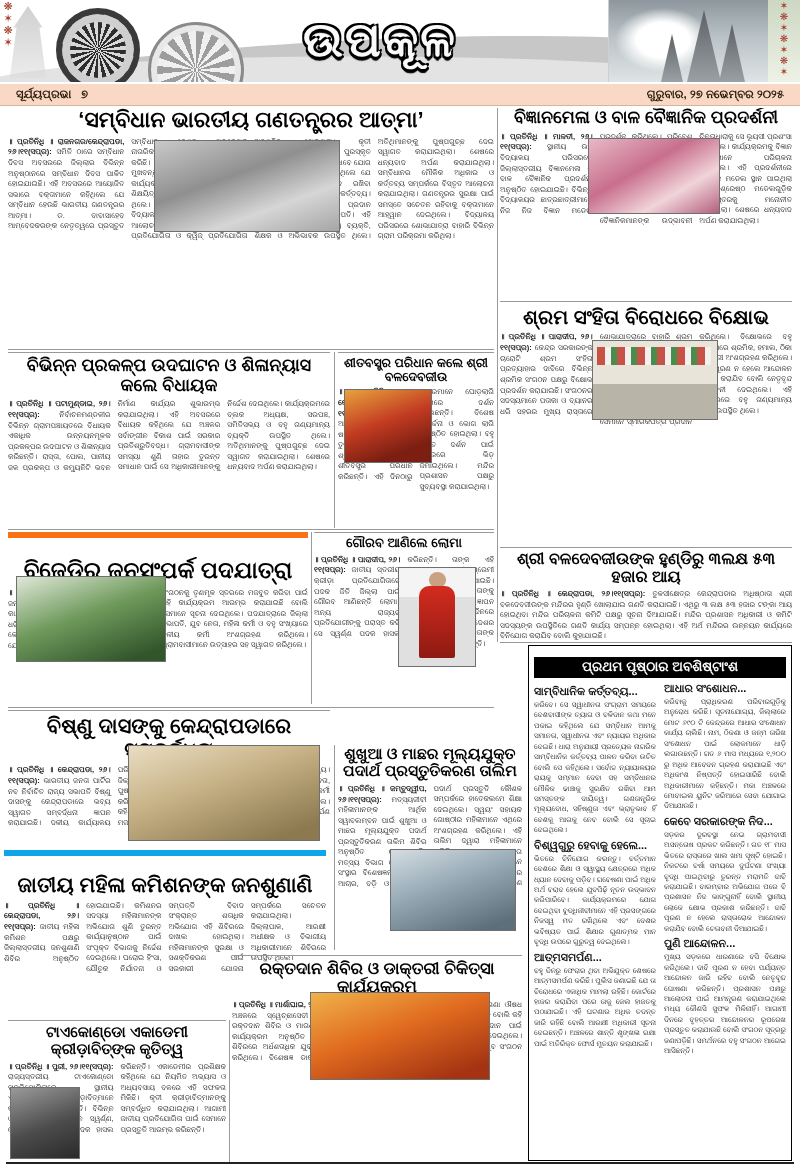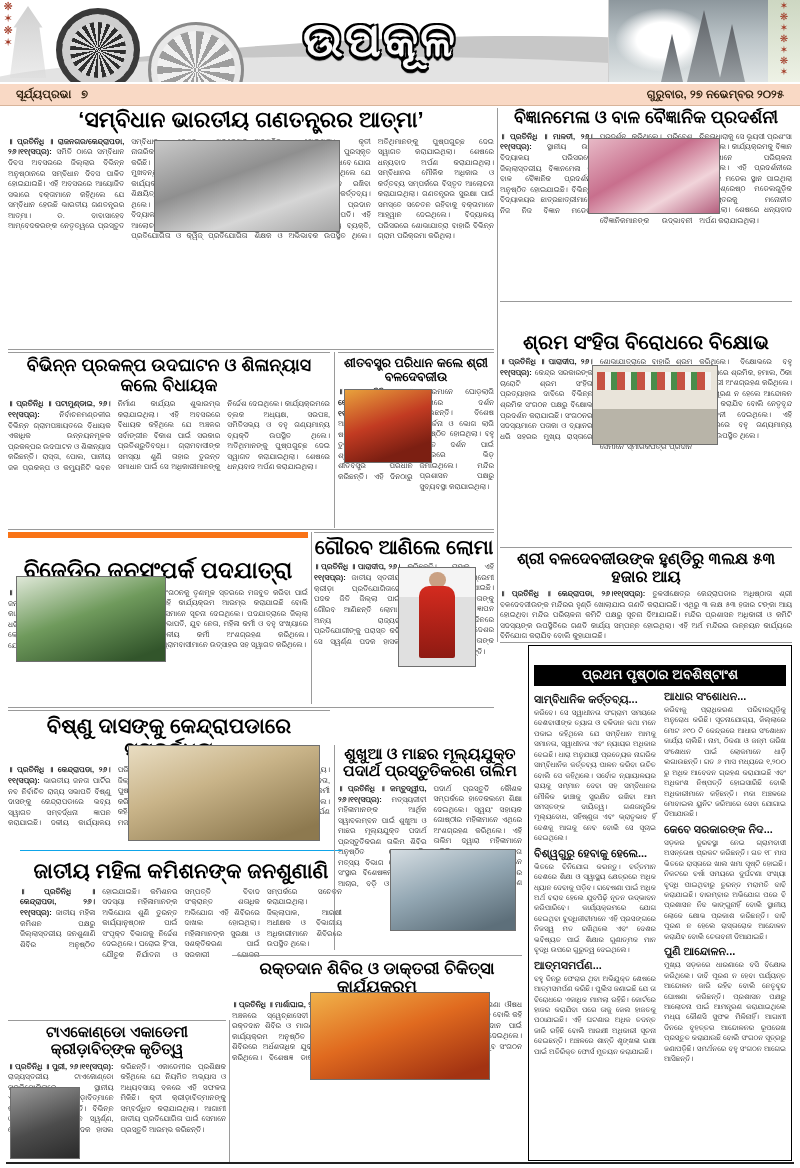--- a/index.html
+++ b/index.html
@@ -64,21 +64,21 @@
      background:linear-gradient(#d42b1f,#8e1a12); border-radius:10px 10px 2px 2px; }
   .athlete-head { position:absolute; left:40%; top:4%; width:22%; height:16%; border-radius:50%; background:#caa183; }
   .ph-warm   { background:linear-gradient(160deg,#e9ddc2 0%,#c9b489 40%,#8d794f 90%); }
   .ph-table  { background:linear-gradient(160deg,#d5dde2 0%,#93a7b3 45%,#5d6f7a 90%); }
   .ph-orange { background:linear-gradient(160deg,#f0b24a 0%,#e06a1f 45%,#a33312 90%); }
   .ph-dark   { background:linear-gradient(160deg,#9a9a9a 0%,#4c4c4c 55%,#2a2a2a 100%); }
   .vrule { position:absolute; width:1px; background:#9a9a9a; }
   .hrule { position:absolute; height:1px; background:#9a9a9a; }
   
   #contbox { position:absolute; left:528px; top:645px; width:264px; height:516px;
-     border:1px solid #000; padding:19px 5px; overflow:hidden; background:#fff; }
+     border:1px solid #000; padding:11px 5px; overflow:hidden; background:#fff; }
   #contbox .bar { background:#000; color:#fff; text-align:center; font-weight:bold;
      font-size:13.5px; padding:2px 0 3px; margin-bottom:4px; }
   #contbox .cbody { column-count:2; column-gap:8px; height:480px; overflow:hidden; }
   #contbox h4 { font-size:11px; font-weight:bold; margin:3px 0 2px; }
   #contbox p { text-align:justify; font-size:7.2px; line-height:1.45; color:#1c1c1c; margin-bottom:3px; }
   #pagebottom { position:absolute; left:6px; top:1162px; width:788px; height:2px; background:#222; }
 </style>
 </head>
 <body>
 
@@ -121,21 +121,21 @@
 
   <div class="article" style="left:500px;top:108px;width:292px;height:194px;border-bottom:1px solid #999;">
     <div class="hl" style="font-size:17.5px;">ବିଜ୍ଞାନମେଳା ଓ ବାଳ ବୈଜ୍ଞାନିକ ପ୍ରଦର୍ଶନୀ</div>
     <div class="body cols3" style="margin-top:4px;height:164px;">
       <b class="dl">॥ ପ୍ରତିନିଧି ॥ ମାଳତୀ, ୨୬।୧୧(ସପ୍ର):</b>
       <span>ସ୍ଥାନୀୟ ଉଚ୍ଚ ବିଦ୍ୟାଳୟ ପରିସରରେ ଜିଲ୍ଲାସ୍ତରୀୟ ବିଜ୍ଞାନମେଳା ଓ ବାଳ ବୈଜ୍ଞାନିକ ପ୍ରଦର୍ଶନୀ ଅନୁଷ୍ଠିତ ହୋଇଯାଇଛି। ବିଭିନ୍ନ ବିଦ୍ୟାଳୟର ଛାତ୍ରଛାତ୍ରୀମାନେ ନିଜ ନିଜ ବିଜ୍ଞାନ ମଡେଲ ପ୍ରଦର୍ଶନ କରିଥିଲେ। ପରିବେଶ ସୁରକ୍ଷା, ଅକ୍ଷୟ ଶକ୍ତି ଓ କୃଷି ଭିତ୍ତିକ ମଡେଲଗୁଡ଼ିକ ଦର୍ଶକଙ୍କ ପ୍ରଶଂସା ଲାଭ କରିଥିଲା। ମୁଖ୍ୟ ଅତିଥି ଭାବେ ଜିଲ୍ଲା ଶିକ୍ଷା ଅଧିକାରୀ ଯୋଗ ଦେଇ କୃତୀ ପ୍ରତିଯୋଗୀଙ୍କୁ ପୁରସ୍କୃତ କରିଥିଲେ। ବାଳ ବୈଜ୍ଞାନିକମାନଙ୍କ ଉଦ୍ଭାବନୀ ଚିନ୍ତାଧାରାକୁ ସେ ଭୂୟସୀ ପ୍ରଶଂସା କରିଥିଲେ। କାର୍ଯ୍ୟକ୍ରମକୁ ବିଜ୍ଞାନ ଶିକ୍ଷକମାନେ ପରିଚାଳନା କରିଥିଲେ। ଏହି ପ୍ରଦର୍ଶନୀରେ ଶତାଧିକ ମଡେଲ ସ୍ଥାନ ପାଇଥିଲା ଏବଂ ଶ୍ରେଷ୍ଠ ମଡେଲଗୁଡ଼ିକ ରାଜ୍ୟସ୍ତରକୁ ମନୋନୀତ ହୋଇଥିଲା। ଶେଷରେ ଧନ୍ୟବାଦ ଅର୍ପଣ କରାଯାଇଥିଲା।</span>
     </div>
     <div class="photo ph-pink" style="left:88px;top:30px;width:132px;height:76px;"></div>
   </div>
 
-  <div class="article" style="left:500px;top:306px;width:292px;height:238px;margin-top:25px;">
+  <div class="article" style="left:500px;top:306px;width:292px;height:238px;">
     <div class="hl" style="font-size:20px;">ଶ୍ରମ ସଂହିତା ବିରୋଧରେ ବିକ୍ଷୋଭ</div>
     <div class="body cols3" style="margin-top:4px;height:204px;">
       <b class="dl">॥ ପ୍ରତିନିଧି ॥ ପାରାଦୀପ, ୨୬।୧୧(ସପ୍ର):</b>
       <span>କେନ୍ଦ୍ର ସରକାରଙ୍କ ଚାରୋଟି ଶ୍ରମ ସଂହିତା ପ୍ରତ୍ୟାହାର ଦାବିରେ ବିଭିନ୍ନ ଶ୍ରମିକ ସଂଗଠନ ପକ୍ଷରୁ ବିକ୍ଷୋଭ ପ୍ରଦର୍ଶନ କରାଯାଇଛି। ସଂଗଠନର ସଦସ୍ୟମାନେ ପତାକା ଓ ବ୍ୟାନର ଧରି ସହରର ମୁଖ୍ୟ ରାସ୍ତାରେ ଶୋଭାଯାତ୍ରାରେ ବାହାରି ଶ୍ରମ ସଂହିତା ବିରୋଧରେ ସ୍ଲୋଗାନ ଦେଇଥିଲେ। ଶ୍ରମିକ ନେତାମାନେ କହିଥିଲେ ଯେ ନୂତନ ଶ୍ରମ ଆଇନ ଶ୍ରମିକମାନଙ୍କ ସ୍ୱାର୍ଥ ବିରୋଧୀ ଅଟେ। ଆଠ ଘଣ୍ଟିଆ କାର୍ଯ୍ୟ ଦିବସ, ସର୍ବନିମ୍ନ ମଜୁରି ଓ ସାମାଜିକ ସୁରକ୍ଷା ଦାବିରେ ସେମାନେ ସ୍ମାରକପତ୍ର ପ୍ରଦାନ କରିଥିଲେ। ବିକ୍ଷୋଭରେ ବହୁ ସଂଖ୍ୟାରେ ଶ୍ରମିକ, ହମାଲ, ଠିକା କର୍ମଚାରୀ ଅଂଶଗ୍ରହଣ କରିଥିଲେ। ଦାବି ପୂରଣ ନ ହେଲେ ଆନ୍ଦୋଳନ ତୀବ୍ର କରାଯିବ ବୋଲି ନେତୃବୃନ୍ଦ ଚେତାବନୀ ଦେଇଥିଲେ। ଏହି ଅବସରରେ ବହୁ ଗଣ୍ୟମାନ୍ୟ ନେତା ଉପସ୍ଥିତ ଥିଲେ।</span>
     </div>
     <div class="photo ph-protest" style="left:92px;top:34px;width:126px;height:80px;">
       <div class="flagrow"></div>
     </div>
   </div>
 
@@ -159,21 +159,21 @@
   <div class="article" style="left:8px;top:532px;width:300px;height:172px;border-top:6px solid #f97316;padding-top:20px;">
     <div class="hl" style="font-size:23px;">ବିଜେଡିର ଜନସଂପର୍କ ପଦଯାତ୍ରା</div>
     <div class="body cols2" style="margin-top:4px;height:136px;">
       <b class="dl">॥ ପ୍ରତିନିଧି ॥ କେନ୍ଦ୍ରାପଡା, ୨୬।୧୧(ସପ୍ର):</b>
       <span>ବିଜୁ ଜନତା ଦଳ ପକ୍ଷରୁ ଜନସଂପର୍କ ପଦଯାତ୍ରା କାର୍ଯ୍ୟକ୍ରମ ଅନୁଷ୍ଠିତ ହୋଇଯାଇଛି। ଦଳୀୟ ପତାକା ଧରି କର୍ମୀମାନେ ବିଭିନ୍ନ ଗ୍ରାମ ପରିକ୍ରମା କରି ଲୋକଙ୍କ ସମସ୍ୟା ବୁଝିଥିଲେ। ନେତୃବୃନ୍ଦ କହିଥିଲେ ଯେ ଦଳ ସବୁବେଳେ ଜନତାଙ୍କ ପାଖରେ ଅଛି। ସଂଗଠନକୁ ତୃଣମୂଳ ସ୍ତରରେ ମଜବୁତ କରିବା ପାଇଁ ଏହି କାର୍ଯ୍ୟକ୍ରମ ଆରମ୍ଭ କରାଯାଇଛି ବୋଲି ସେମାନେ ସୂଚନା ଦେଇଥିଲେ। ପଦଯାତ୍ରାରେ ଜିଲ୍ଲା ସଭାପତି, ଯୁବ ନେତା, ମହିଳା କର୍ମୀ ଓ ବହୁ ସଂଖ୍ୟାରେ ଦଳୀୟ କର୍ମୀ ଅଂଶଗ୍ରହଣ କରିଥିଲେ। ଗ୍ରାମବାସୀମାନେ ଉତ୍ସାହର ସହ ସ୍ୱାଗତ କରିଥିଲେ।</span>
     </div>
     <div class="photo ph-green" style="left:8px;top:38px;width:150px;height:86px;"></div>
   </div>
 
   <div class="article" style="left:314px;top:532px;width:180px;height:172px;border-top:1px solid #999;padding-top:3px;">
-    <div class="hl" style="font-size:20px;">ଗୌରବ ଆଣିଲେ ଲୋମା</div>
+    <div class="hl" style="font-size:13px;">ଗୌରବ ଆଣିଲେ ଲୋମା</div>
     <div class="body cols2" style="margin-top:4px;height:140px;">
       <b class="dl">॥ ପ୍ରତିନିଧି ॥ ପାରାଦୀପ, ୨୬।୧୧(ସପ୍ର):</b>
       <span>ଜାତୀୟ ସ୍ତରୀୟ କ୍ରୀଡ଼ା ପ୍ରତିଯୋଗିତାରେ ପଦକ ଜିତି ଜିଲ୍ଲା ପାଇଁ ଗୌରବ ଆଣିଛନ୍ତି ଲୋମା। ଅନ୍ୟ ରାଜ୍ୟର ପ୍ରତିଯୋଗୀଙ୍କୁ ପରାସ୍ତ କରି ସେ ସ୍ୱର୍ଣ୍ଣ ପଦକ ହାସଲ କରିଛନ୍ତି। ତାଙ୍କ ଏହି ସଫଳତାରେ କ୍ରୀଡ଼ାପ୍ରେମୀ ମହଲରେ ଖୁସି ଖେଳିଯାଇଛି। ଘରକୁ ଫେରିବା ପରେ ତାଙ୍କୁ ଭବ୍ୟ ସମ୍ବର୍ଦ୍ଧନା ଜ୍ଞାପନ କରାଯାଇଥିଲା। ଆଗାମୀ ଦିନରେ ଆନ୍ତର୍ଜାତୀୟ ସ୍ତରରେ ଦେଶର ପ୍ରତିନିଧିତ୍ୱ କରିବା ତାଙ୍କ ଲକ୍ଷ୍ୟ ବୋଲି ସେ କହିଛନ୍ତି।</span>
     </div>
     <div class="photo ph-athlete" style="left:84px;top:34px;width:78px;height:100px;">
       <div class="athlete-head"></div>
       <div class="athlete-fig"></div>
     </div>
   </div>
 
@@ -196,21 +196,21 @@
 
   <div class="article" style="left:338px;top:745px;width:184px;height:205px;">
     <div class="hl" style="font-size:15.5px;">ଶୁଖୁଆ ଓ ମାଛର ମୂଲ୍ୟଯୁକ୍ତ ପଦାର୍ଥ ପ୍ରସ୍ତୁତିକରଣ ତାଲିମ</div>
     <div class="body cols2" style="margin-top:4px;height:160px;">
       <b class="dl">॥ ପ୍ରତିନିଧି ॥ ଜମ୍ବୁଦ୍ୱୀପ, ୨୬।୧୧(ସପ୍ର):</b>
       <span>ମତ୍ସ୍ୟଜୀବୀ ମହିଳାମାନଙ୍କ ଆର୍ଥିକ ସ୍ୱାବଲମ୍ବନ ପାଇଁ ଶୁଖୁଆ ଓ ମାଛର ମୂଲ୍ୟଯୁକ୍ତ ପଦାର୍ଥ ପ୍ରସ୍ତୁତିକରଣ ତାଲିମ ଶିବିର ଅନୁଷ୍ଠିତ ହୋଇଯାଇଛି। ମତ୍ସ୍ୟ ବିଭାଗ ଓ ଗବେଷଣା ସଂସ୍ଥାର ବିଶେଷଜ୍ଞମାନେ ମାଛରୁ ଆଚାର, ବଡ଼ି ଓ ଅନ୍ୟାନ୍ୟ ପଦାର୍ଥ ପ୍ରସ୍ତୁତି କୌଶଳ ସମ୍ପର୍କରେ ହାତେକଲମେ ଶିକ୍ଷା ଦେଇଥିଲେ। ସ୍ୱୟଂ ସହାୟକ ଗୋଷ୍ଠୀର ମହିଳାମାନେ ଏଥିରେ ଅଂଶଗ୍ରହଣ କରିଥିଲେ। ଏହି ତାଲିମ ଦ୍ୱାରା ମହିଳାମାନେ ଅତିରିକ୍ତ ରୋଜଗାରର ସୁଯୋଗ ପାଇବେ ବୋଲି ଅଧିକାରୀମାନେ କହିଥିଲେ। ଶିବିର ଶେଷରେ ପ୍ରମାଣପତ୍ର ବିତରଣ କରାଯାଇଥିଲା।</span>
     </div>
     <div class="photo ph-table" style="left:52px;top:104px;width:126px;height:82px;"></div>
   </div>
 
-  <div class="article" style="left:20px;top:850px;width:322px;height:166px;border-top:1px solid #0ea5e9;padding-top:8px;">
+  <div class="article" style="left:4px;top:850px;width:322px;height:166px;border-top:6px solid #0ea5e9;padding-top:17px;">
     <div class="hl" style="font-size:21px;">ଜାତୀୟ ମହିଳା କମିଶନଙ୍କ ଜନଶୁଣାଣି</div>
     <div class="body cols4" style="margin-top:4px;height:128px;">
       <b class="dl">॥ ପ୍ରତିନିଧି ॥ କେନ୍ଦ୍ରାପଡା, ୨୬।୧୧(ସପ୍ର):</b>
       <span>ଜାତୀୟ ମହିଳା କମିଶନ ପକ୍ଷରୁ ଜିଲ୍ଲାସ୍ତରୀୟ ଜନଶୁଣାଣି ଶିବିର ଅନୁଷ୍ଠିତ ହୋଇଯାଇଛି। କମିଶନର ସଦସ୍ୟା ମହିଳାମାନଙ୍କ ଅଭିଯୋଗ ଶୁଣି ତୁରନ୍ତ କାର୍ଯ୍ୟାନୁଷ୍ଠାନ ପାଇଁ ସଂପୃକ୍ତ ବିଭାଗକୁ ନିର୍ଦ୍ଦେଶ ଦେଇଥିଲେ। ଘରୋଇ ହିଂସା, ଯୌତୁକ ନିର୍ଯାତନା ଓ ସମ୍ପତ୍ତି ବିବାଦ ସଂକ୍ରାନ୍ତ ଶତାଧିକ ଅଭିଯୋଗ ଏହି ଶିବିରରେ ଦାଖଲ ହୋଇଥିଲା। ମହିଳାମାନଙ୍କ ସୁରକ୍ଷା ଓ ସଶକ୍ତିକରଣ ପାଇଁ ସରକାରୀ ଯୋଜନା ସମ୍ପର୍କରେ ସଚେତନ କରାଯାଇଥିଲା। ଜିଲ୍ଲାପାଳ, ଆରକ୍ଷୀ ଅଧୀକ୍ଷକ ଓ ବିଭାଗୀୟ ଅଧିକାରୀମାନେ ଶିବିରରେ ଉପସ୍ଥିତ ଥିଲେ।</span>
     </div>
   </div>
 
   <div class="article" style="left:232px;top:955px;width:290px;height:206px;border-top:1px solid #999;padding-top:3px;">
     <div class="hl" style="font-size:16.5px;">ରକ୍ତଦାନ ଶିବିର ଓ ଡାକ୍ତରୀ ଚିକିତ୍ସା କାର୍ଯ୍ୟକ୍ରମ</div>
     <div class="body cols2" style="margin-top:4px;height:168px;">

